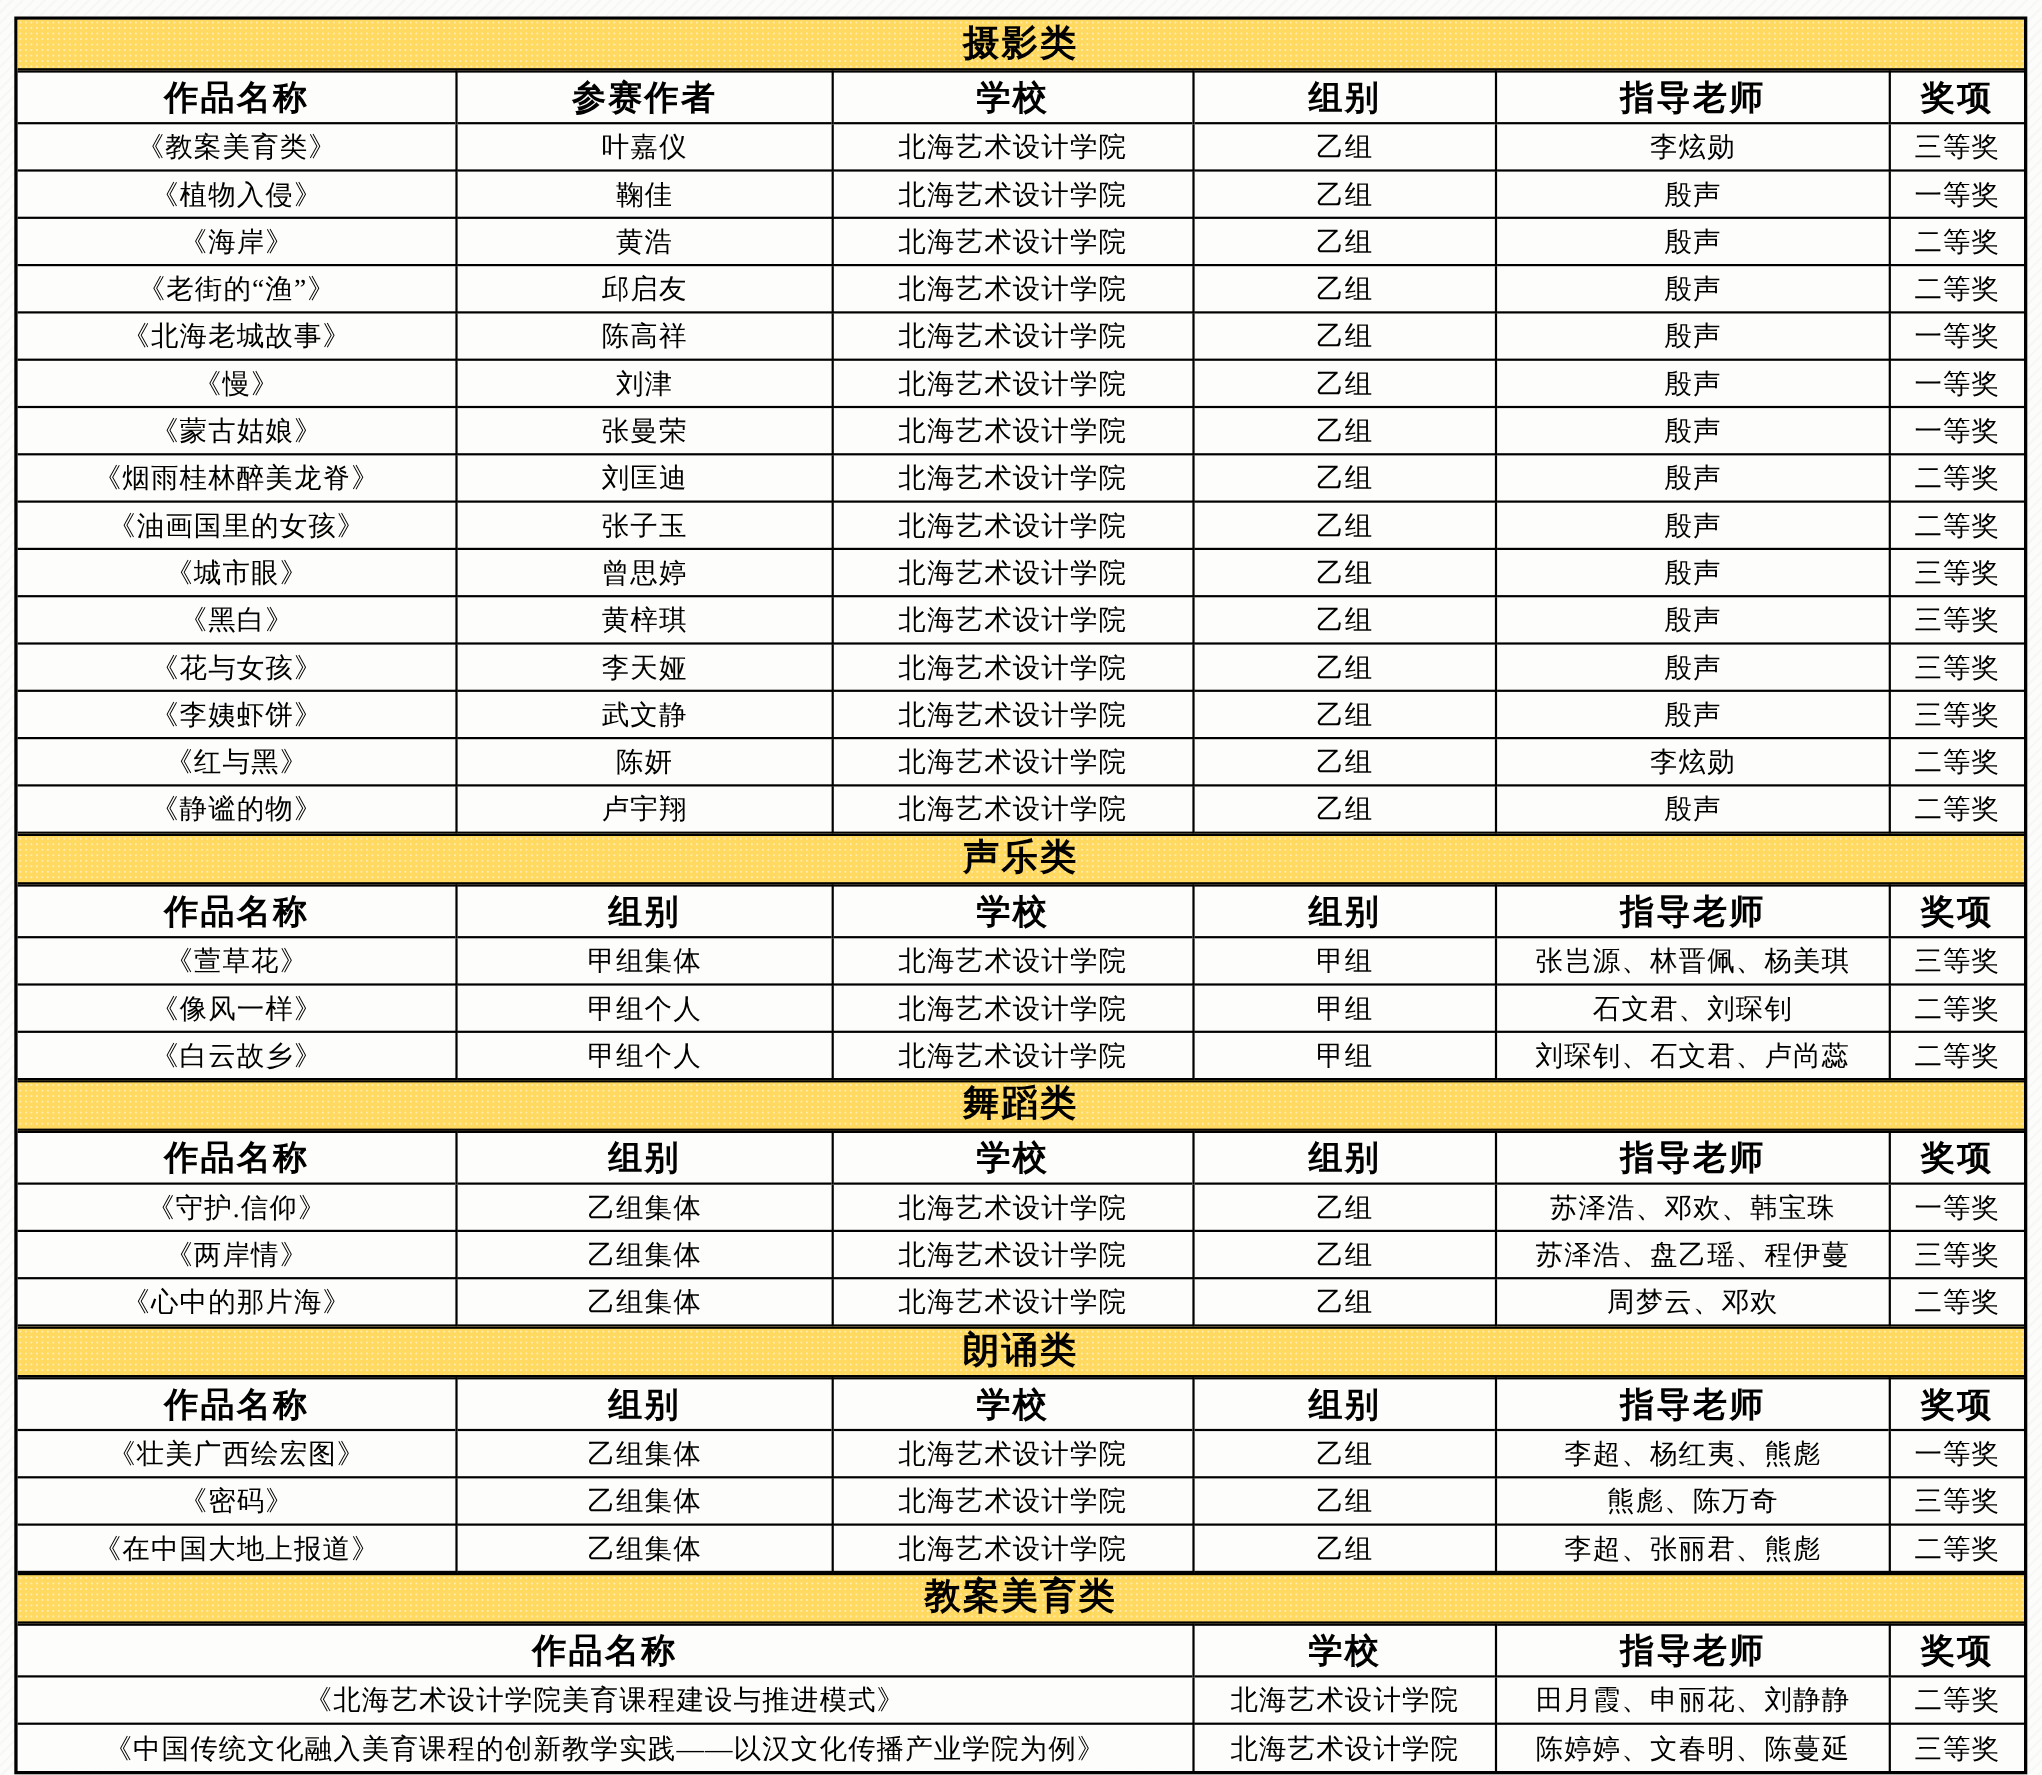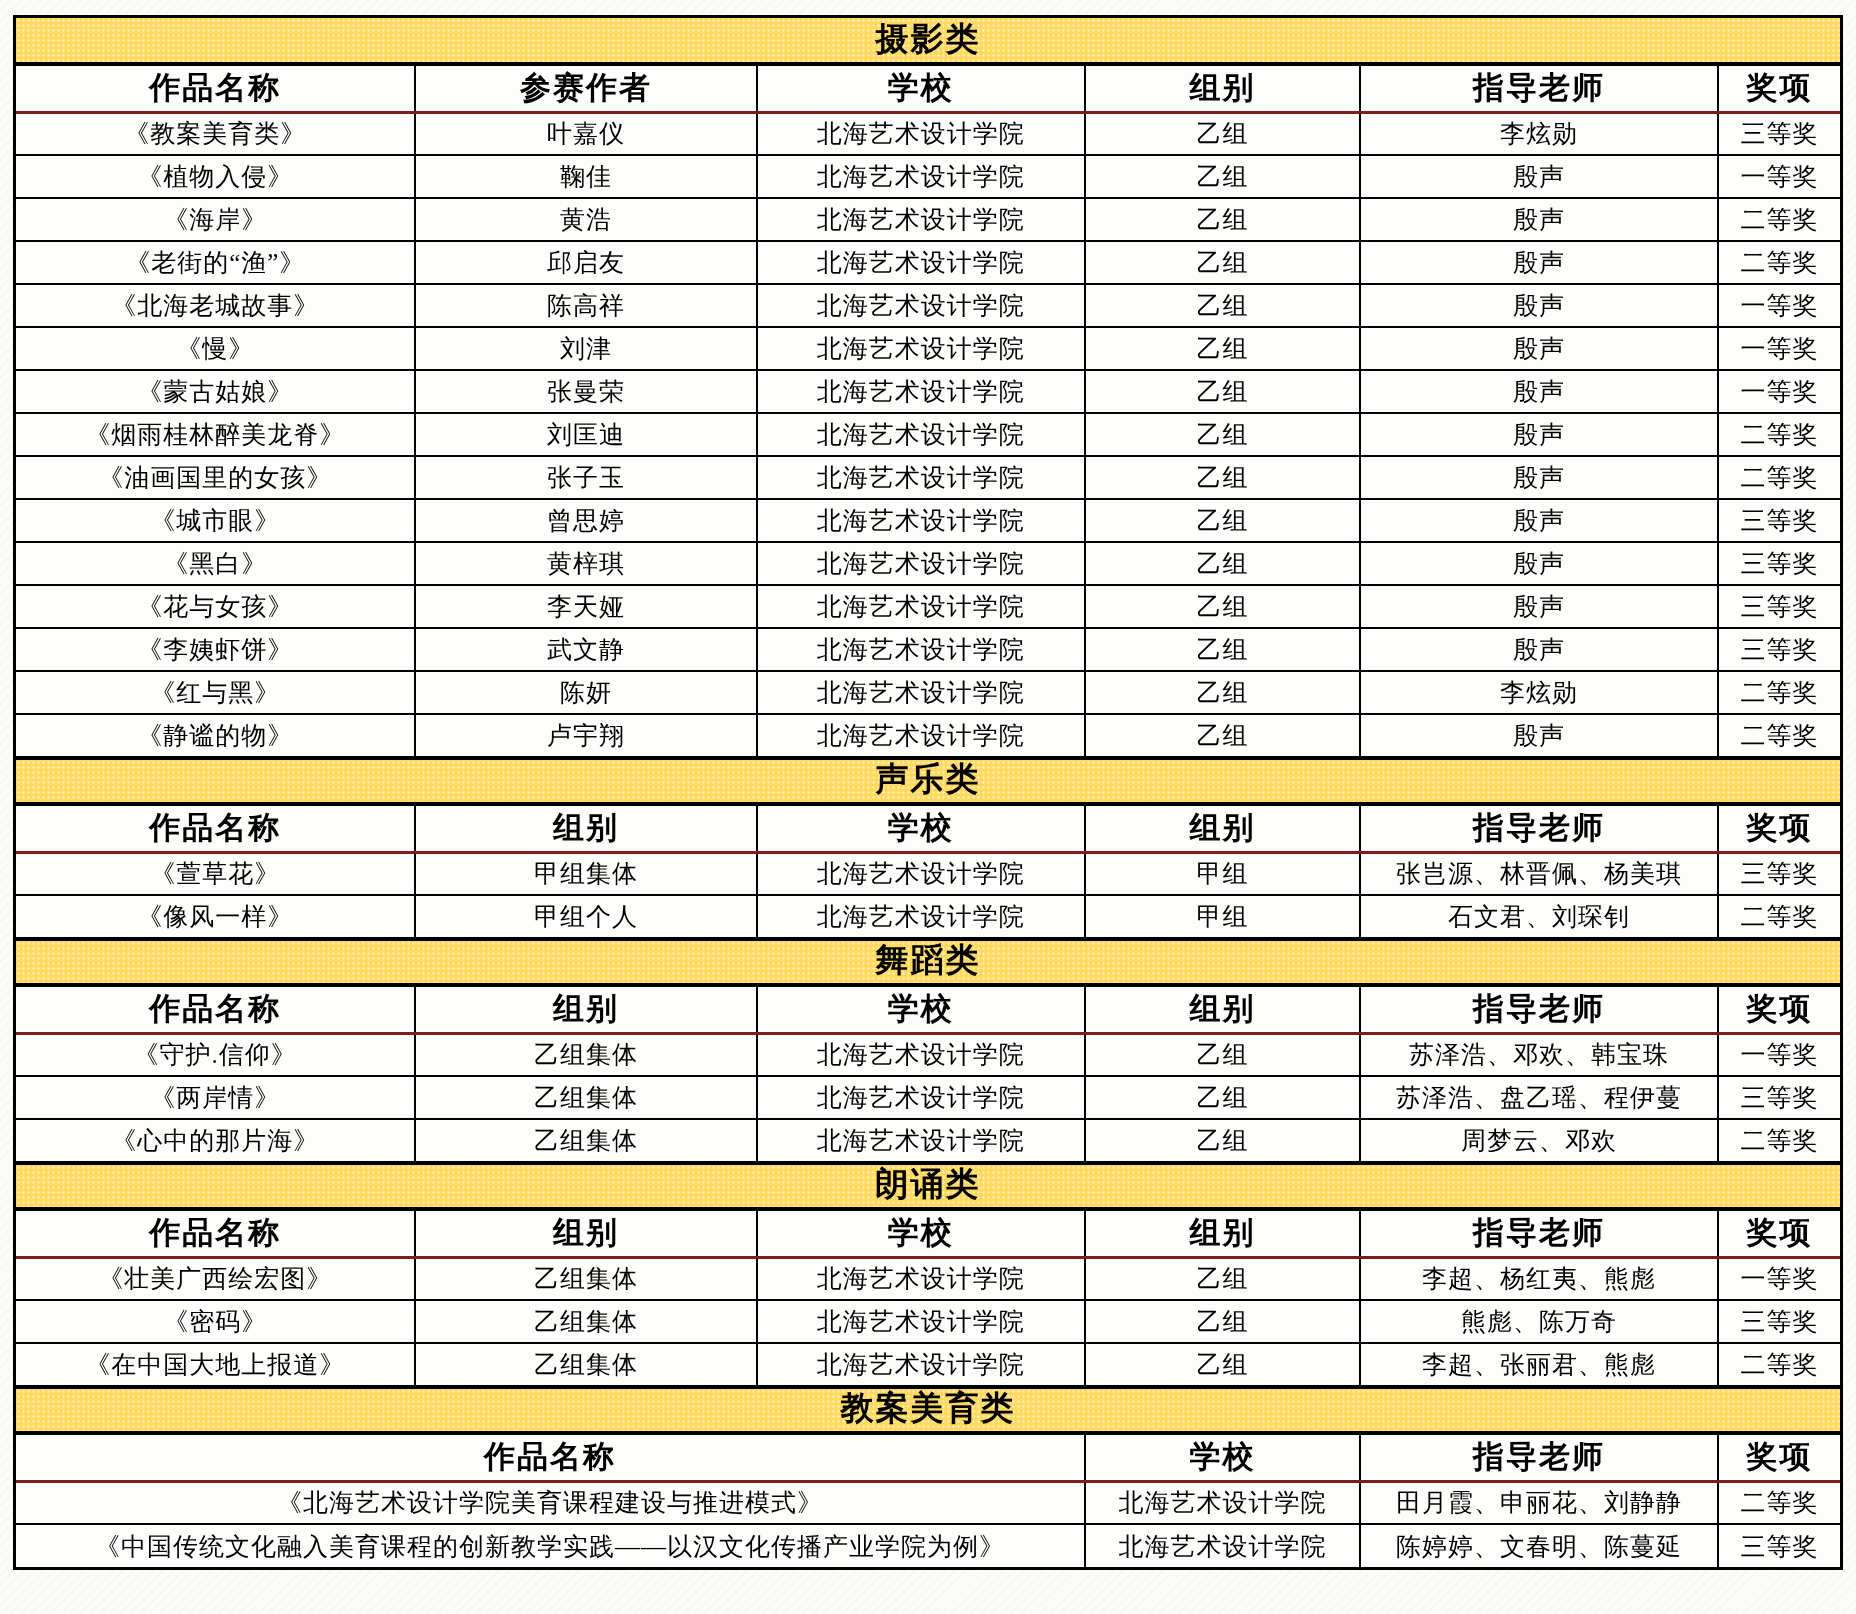--- a/index.html
+++ b/index.html
@@ -44,21 +44,21 @@
     white-space:nowrap;
     background:#fdfdfb;
   }
   table.award-table tr > th:first-child,
   table.award-table tr > td:first-child{border-left:none;}
   table.award-table tr > th:last-child,
   table.award-table tr > td:last-child{border-right:none;}
   table.award-table thead th{
     height:47px;
     font-size:31px;font-weight:bold;letter-spacing:2px;
-    border-bottom:3px solid #7f1d1d;
+    border-bottom:1px solid #7f1d1d;
   }
   table.award-table tbody td{
     font-family:"Liberation Serif", serif;
     font-size:25px;
     letter-spacing:1px;
     height:43px;
   }
   .sec-0 tbody td{height:33px;}
   .sec-4 tbody td{height:40px;}
   .award-section:last-child table tr:last-child td{border-bottom:none;}
@@ -248,20 +248,28 @@
             <td>三等奖</td>
           </tr>
           <tr>
             <td>《像风一样》</td>
             <td>甲组个人</td>
             <td>北海艺术设计学院</td>
             <td>甲组</td>
             <td>石文君、刘琛钊</td>
             <td>二等奖</td>
           </tr>
+          <tr>
+            <td>《白云故乡》</td>
+            <td>甲组个人</td>
+            <td>北海艺术设计学院</td>
+            <td>甲组</td>
+            <td>刘琛钊、石文君、卢尚蕊</td>
+            <td>二等奖</td>
+          </tr>
         </tbody>
     </table>
   </section>
 
   <section class="award-section sec-2">
     <div class="section-title">
       <span>舞蹈类</span>
     </div>
     <table class="award-table">
       <colgroup>

